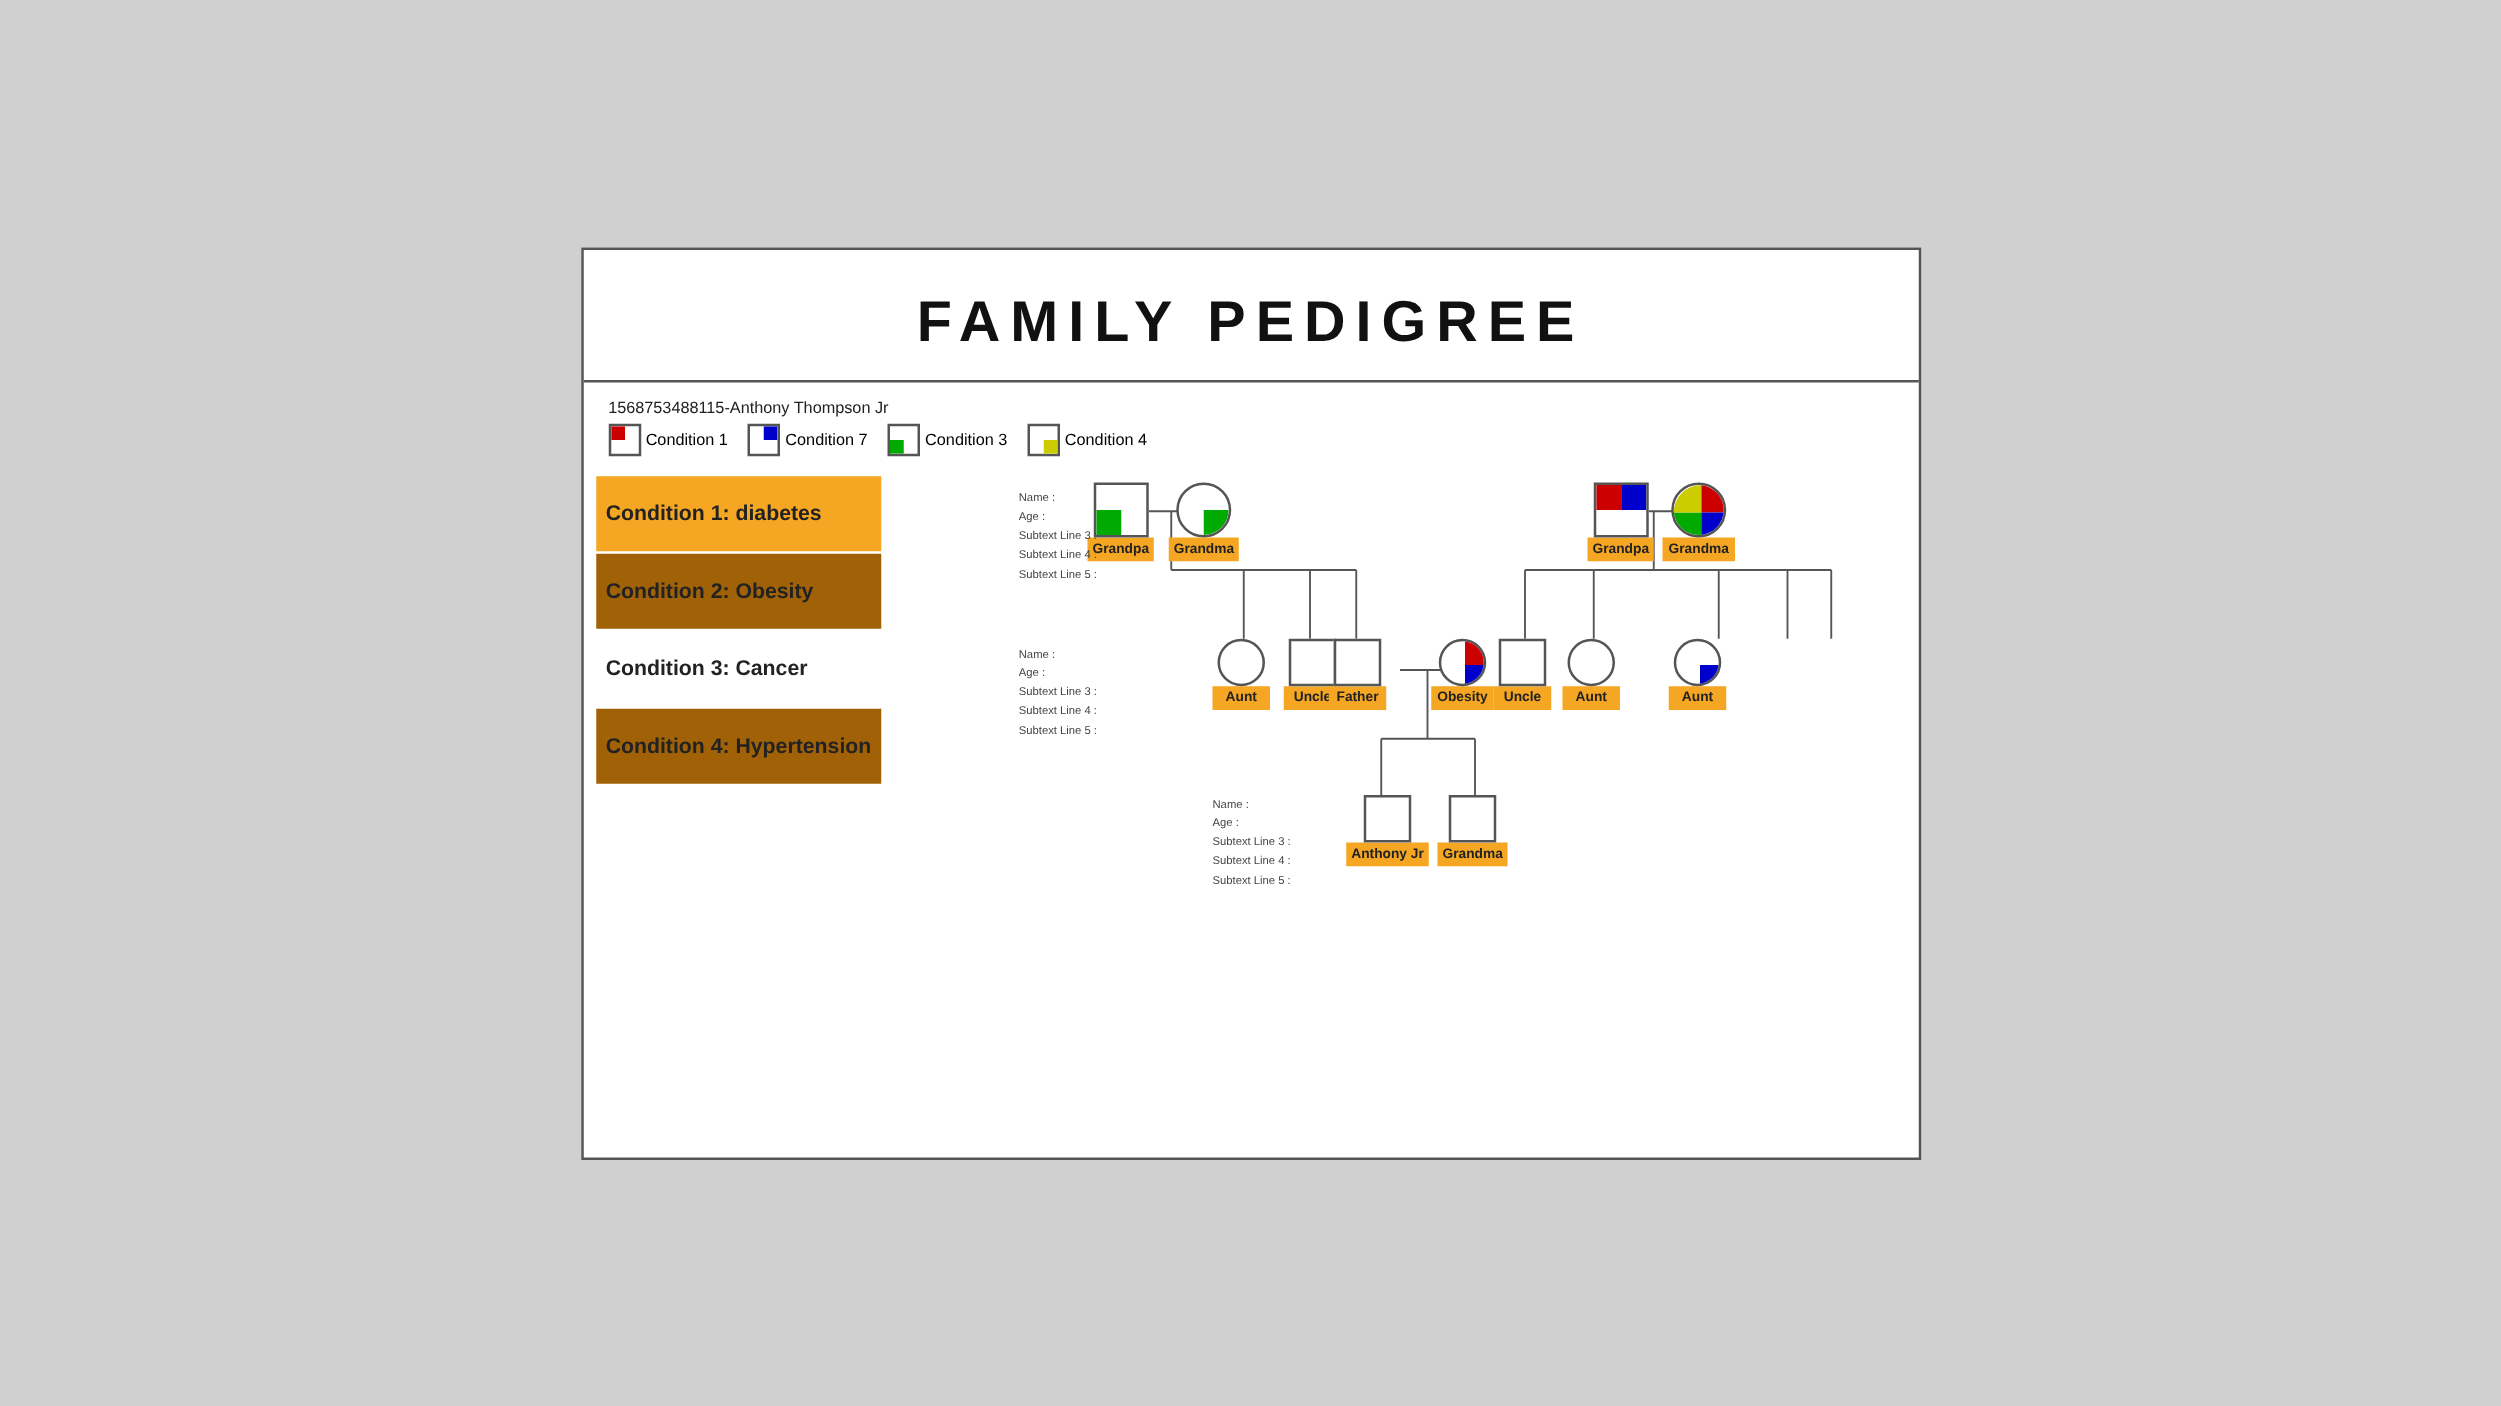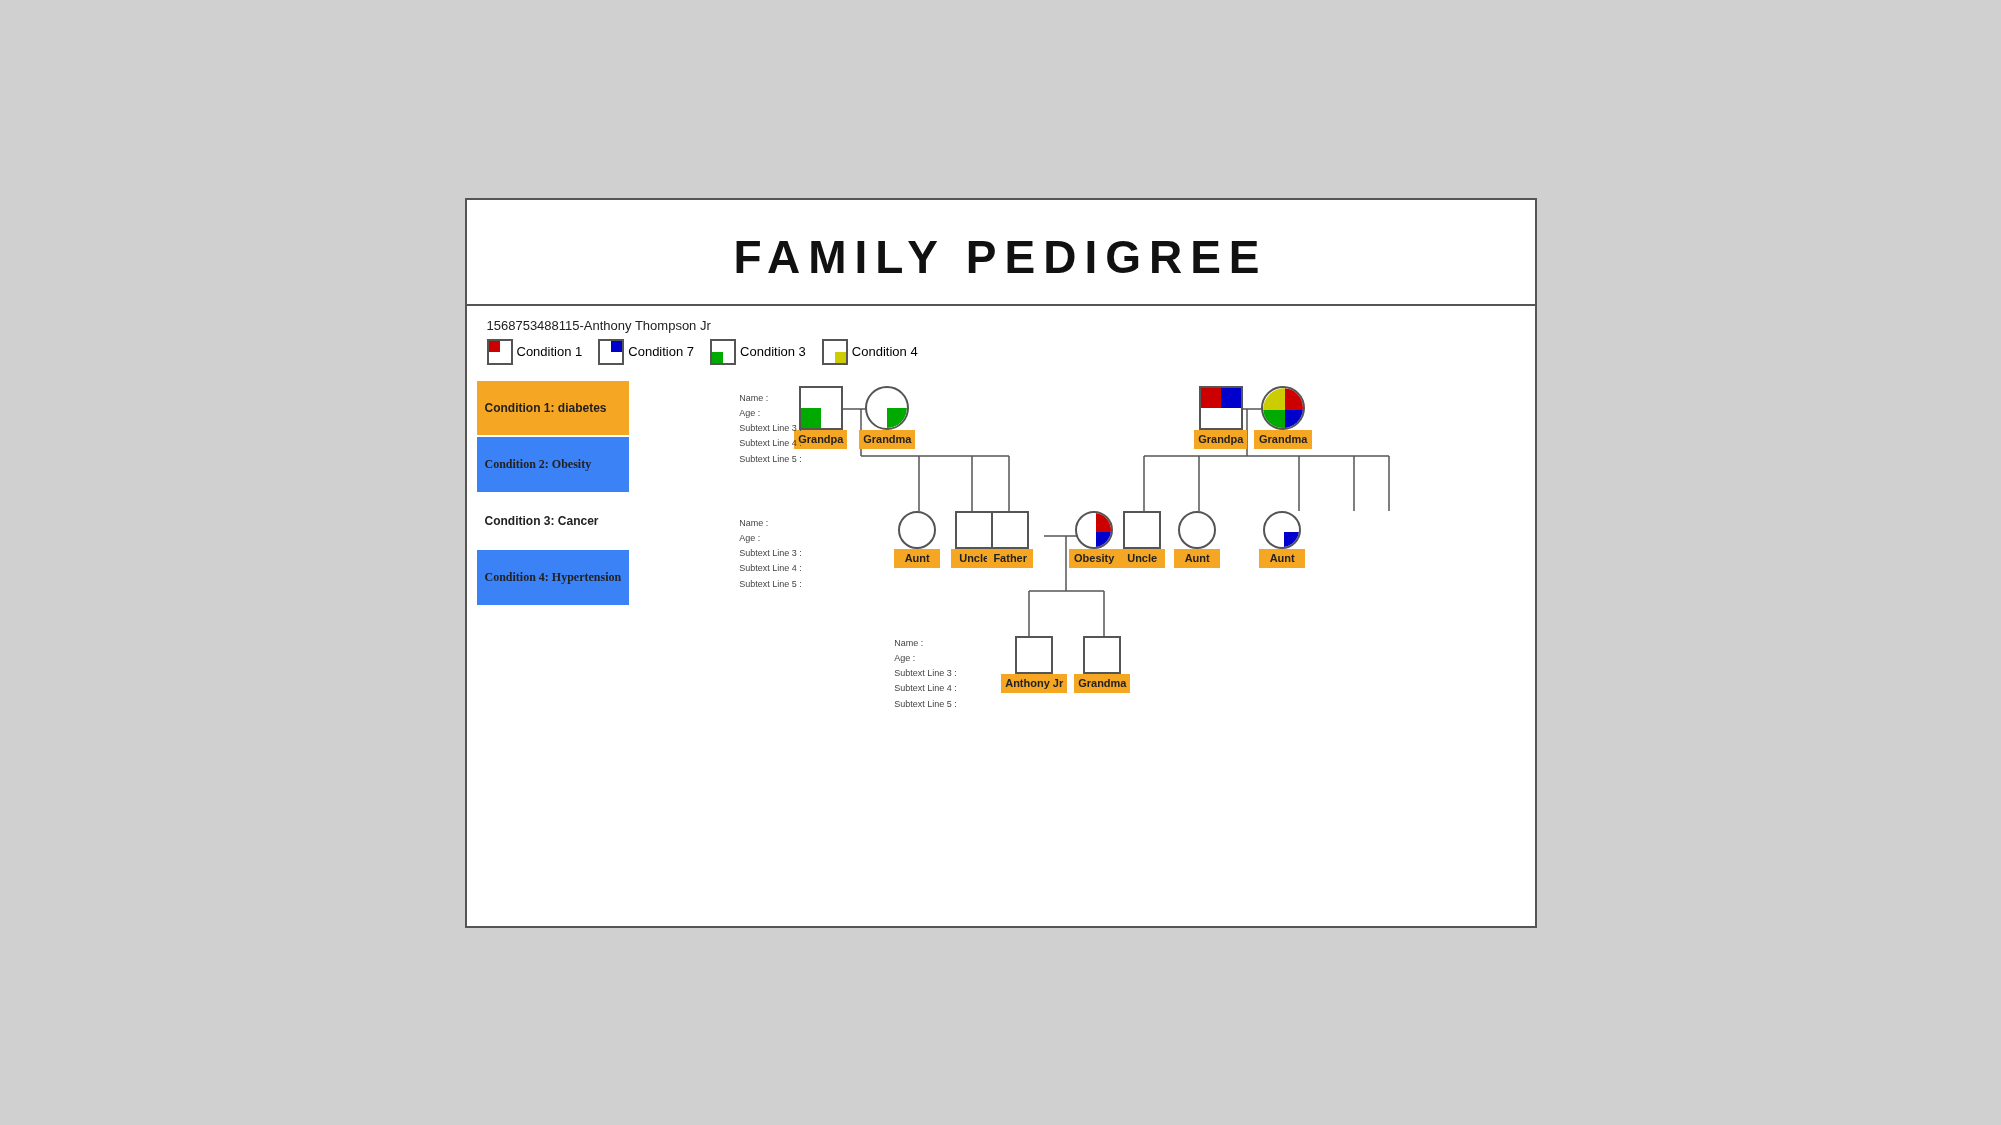--- a/index.html
+++ b/index.html
@@ -66,31 +66,30 @@
       gap: 10px;
     }
     .sidebar {
       min-width: 90px;
       display: flex;
       flex-direction: column;
       gap: 2px;
     }
     .sidebar-item {
       padding: 20px 8px;
-      font-size: 12px;
+      font-size: 17px;
       font-weight: bold;
       color: #222;
     }
     .sidebar-item.active {
       background: #f5a623;
       color: #222;
     }
     .sidebar-item.light {
-      background: #3b82f6;
-      font-family: Liberation Serif, serif;
+      background: #a16207;
     }
     .pedigree-area {
       flex: 1;
       position: relative;
       min-height: 400px;
     }
     .person-node {
       position: absolute;
       display: flex;
       flex-direction: column;

